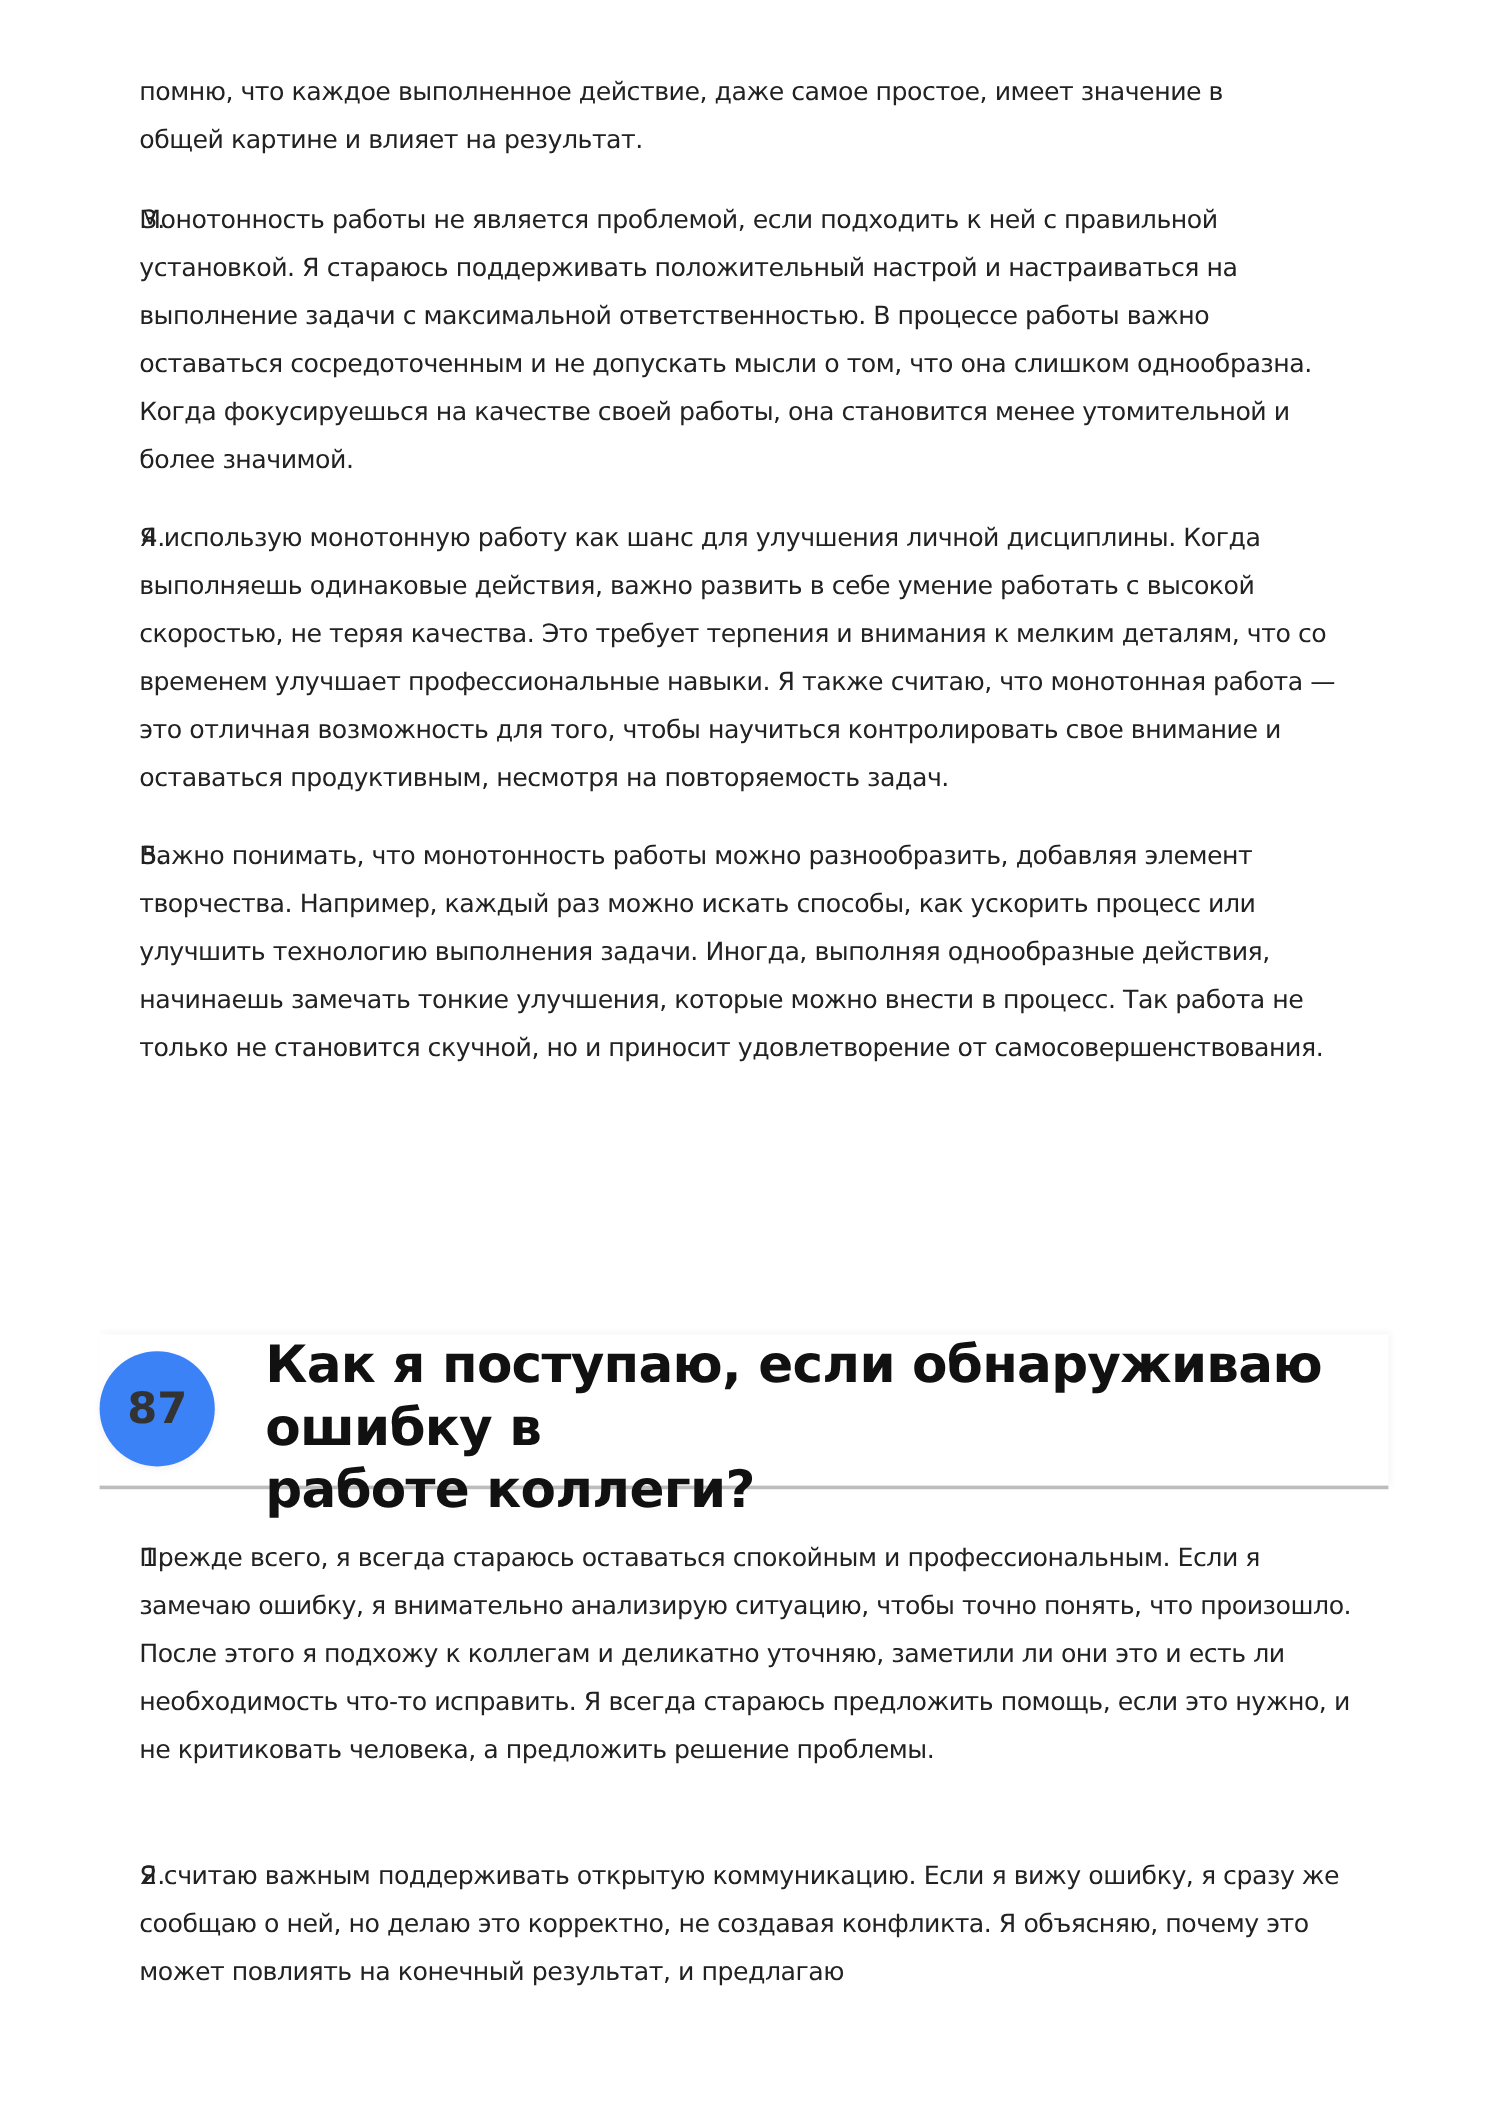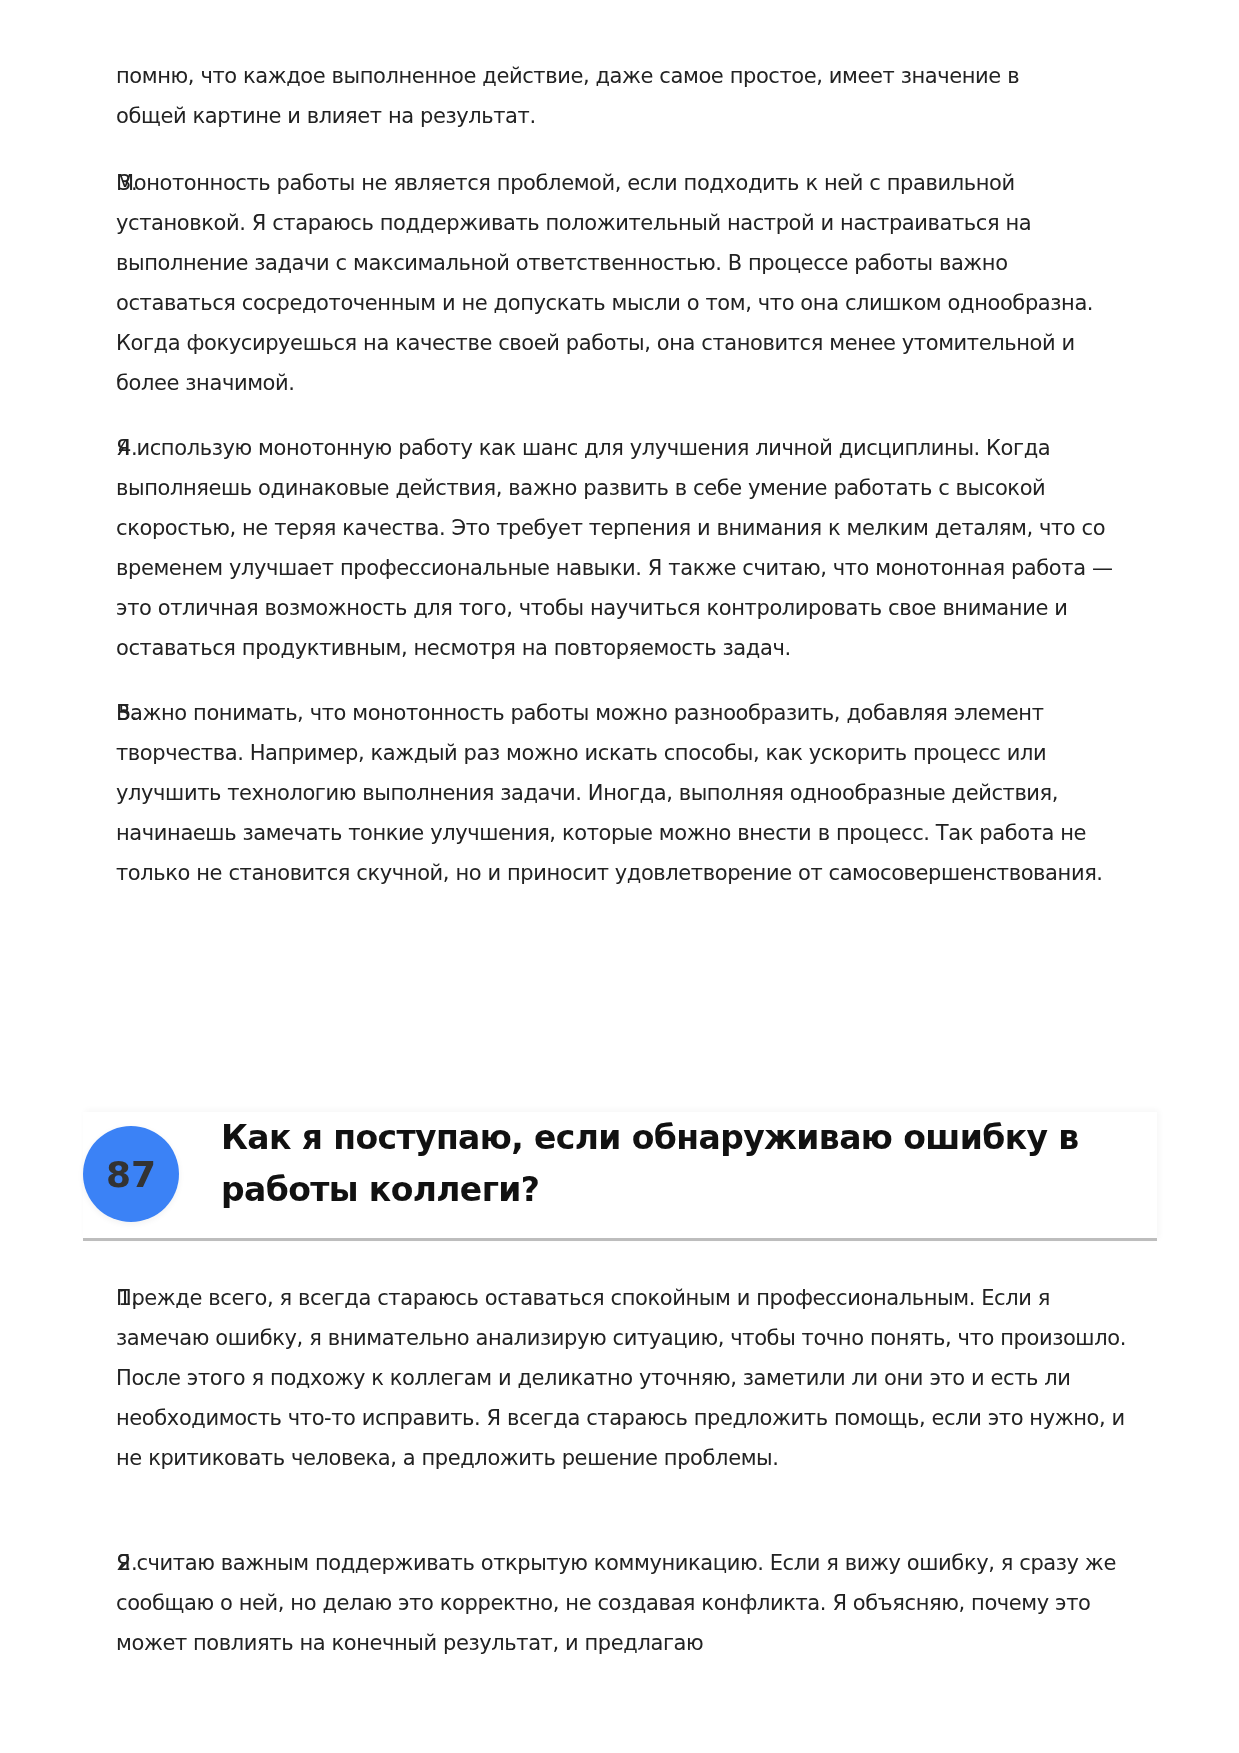--- a/index.html
+++ b/index.html
@@ -24,21 +24,21 @@
     }
     .badge {
       position: absolute; left: 0px; top: 14px; width: 96px; height: 96px;
       border-radius: 50%; background: #3b82f6;
       box-shadow: 0 2px 6px rgba(0,0,0,0.06);
       display: flex; align-items: center; justify-content: center;
       font-size: 36px; font-weight: bold; color: #333333;
     }
     .section-title {
       position: absolute; left: 138px; top: 0px; width: 920px;
-      font-size: 33px; font-weight: bold; line-height: 52px; color: #111111;
+      font-size: 43px; font-weight: bold; line-height: 52px; color: #111111;
       letter-spacing: -0.6px;
     }
   </style>
 </head>
 <body>
 
 <div class="page">
 
   <div class="item" style="position:absolute; left:0; top:56px; width:940px;">
     <span>помню, что каждое выполненное действие, даже самое простое, имеет значение в общей картине и влияет на результат.</span>
@@ -56,21 +56,21 @@
 
   <div class="item" style="position:absolute; left:0; top:693px; width:1010px;">
     <span class="num">5.</span>
     <span>Важно понимать, что монотонность работы можно разнообразить, добавляя элемент творчества. Например, каждый раз можно искать способы, как ускорить процесс или улучшить технологию выполнения задачи. Иногда, выполняя однообразные действия, начинаешь замечать тонкие улучшения, которые можно внести в процесс. Так работа не только не становится скучной, но и приносит удовлетворение от самосовершенствования.</span>
   </div>
 
   <div class="section-header">
     <div class="badge">87</div>
     <div class="section-title">
       <div>Как я поступаю, если обнаруживаю ошибку в</div>
-      <div>работы коллеги?</div>
+      <div>работе коллеги?</div>
     </div>
   </div>
 
   <div class="item" style="position:absolute; left:0; top:1278px; width:1010px;">
     <span class="num">1.</span>
     <span>Прежде всего, я всегда стараюсь оставаться спокойным и профессиональным. Если я замечаю ошибку, я внимательно анализирую ситуацию, чтобы точно понять, что произошло. После этого я подхожу к коллегам и деликатно уточняю, заметили ли они это и есть ли необходимость что-то исправить. Я всегда стараюсь предложить помощь, если это нужно, и не критиковать человека, а предложить решение проблемы.</span>
   </div>
 
   <div class="item" style="position:absolute; left:0; top:1543px; width:1000px;">
     <span class="num">2.</span>

